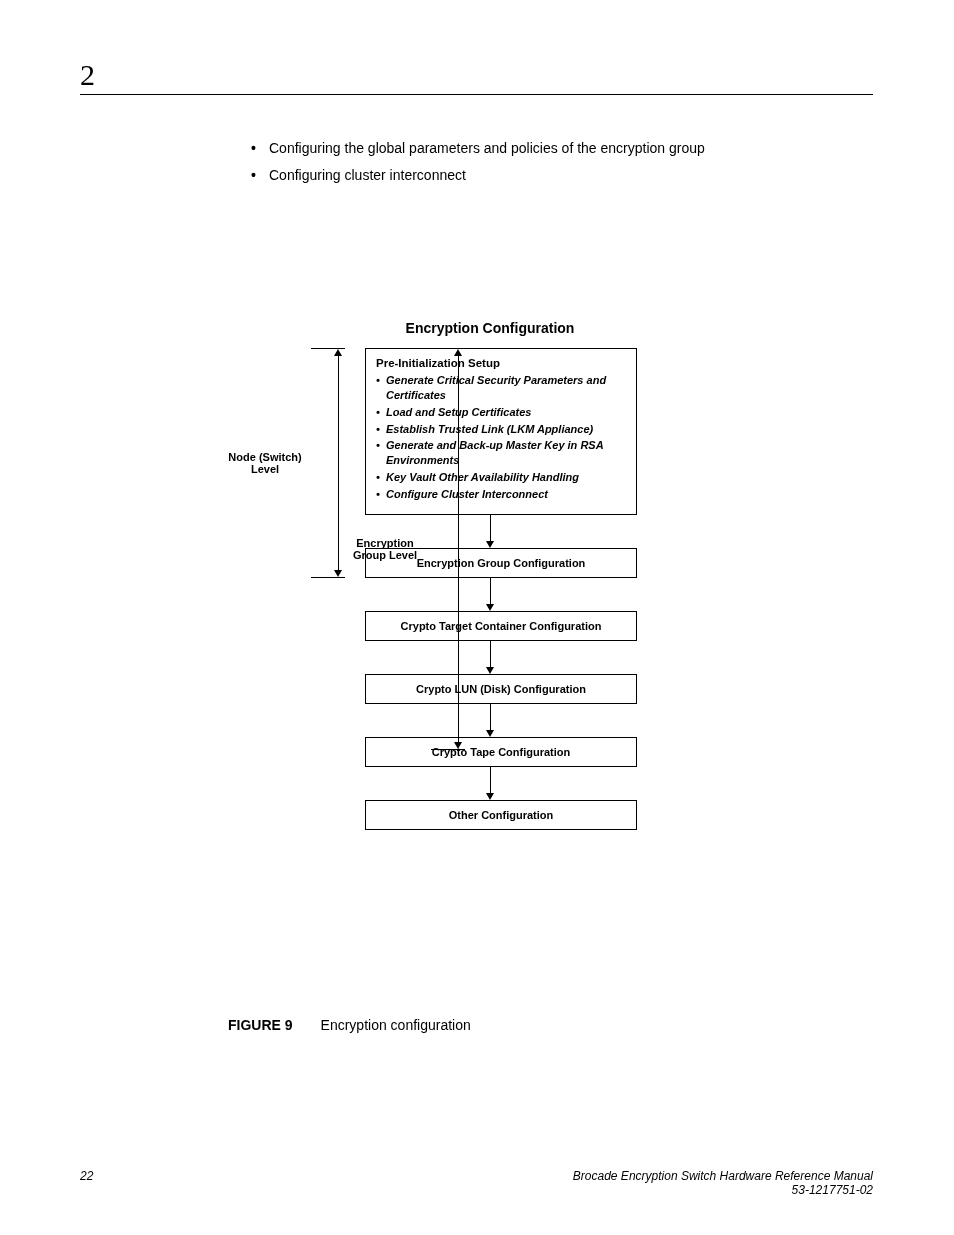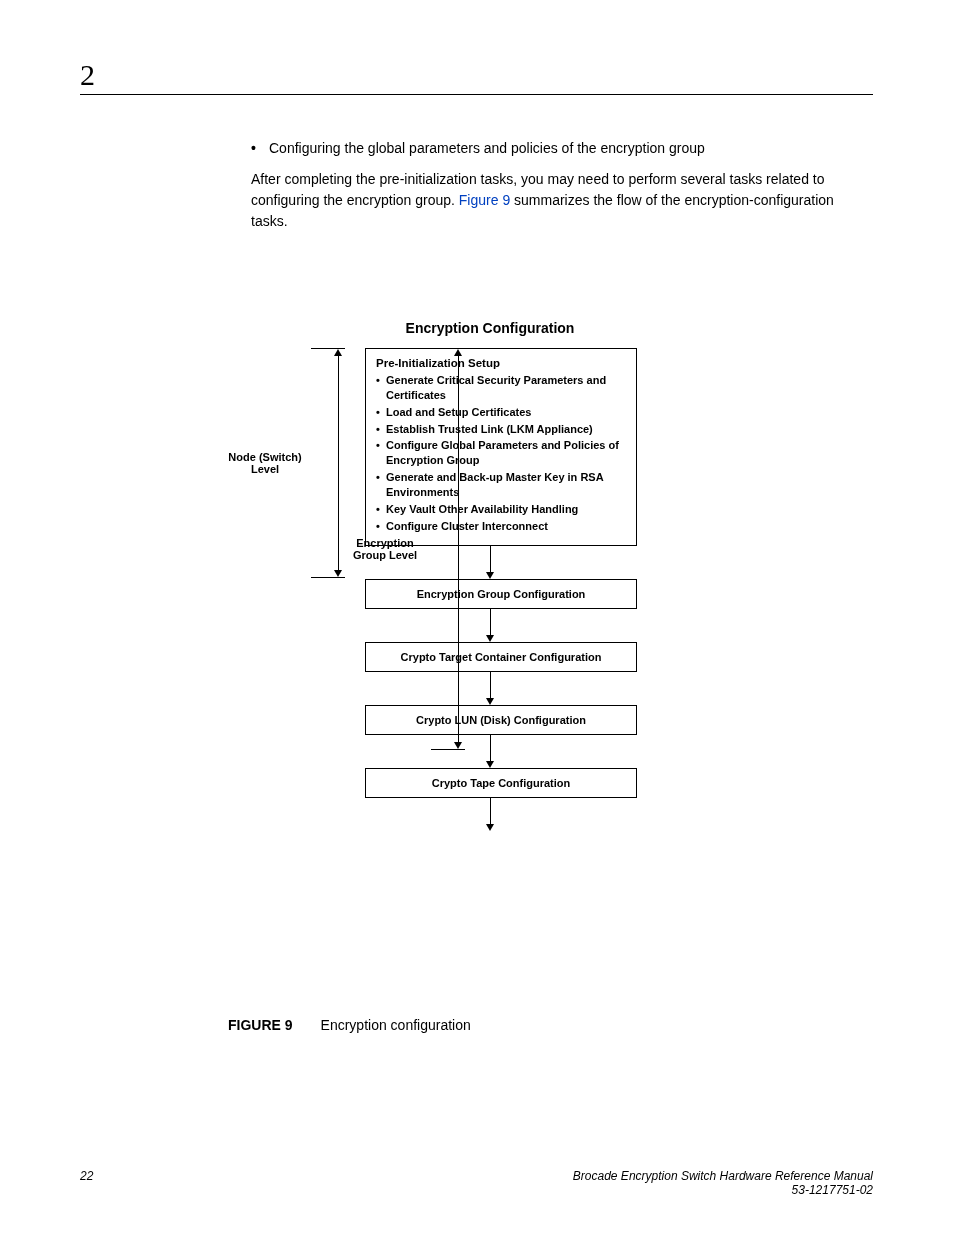--- a/index.html
+++ b/index.html
@@ -127,20 +127,21 @@
   }
   .box-big .box-head {
     font-weight: bold;
     margin-bottom: 4px;
     font-size: 11.5px;
   }
   .box-big ul {
     list-style: none;
     padding: 0;
     margin: 0;
+    font-style: italic;
   }
   .box-big li {
     font-size: 11px;
     font-weight: bold;
     padding-left: 10px;
     position: relative;
     line-height: 1.35;
     margin-bottom: 2px;
   }
   .box-big li::before { content: "•"; position: absolute; left: 0; }
@@ -173,24 +174,22 @@
 </style>
 </head>
 <body>
 
 <div class="chapter-num">2</div>
 <div class="chapter-line"></div>
 
 <div class="content">
   <ul class="bullet-list">
     <li>Configuring the global parameters and policies of the encryption group</li>
+    <li>Configuring cluster interconnect</li>
   </ul>
-  <p class="paragraph">
-    <span>After completing the pre-initialization tasks, you may need to perform several tasks related to configuring the encryption group. </span><span class="fig-link">Figure 9</span><span> summarizes the flow of the encryption-configuration tasks.</span>
-  </p>
 </div>
 
 <div class="diagram-wrap">
   <div class="diagram-title">Encryption Configuration</div>
   <div class="diagram-body">
     <div class="level-col">
       <div class="level-block" style="height:230px;">
         <div class="level-label">Node (Switch) Level</div>
         <div style="display:flex;flex-direction:column;align-items:flex-end;height:100%;">
           <div class="hbar"></div>
@@ -216,21 +215,20 @@
       </div>
     </div>
 
     <div class="boxes-col">
       <div class="box box-big">
         <div class="box-head">Pre-Initialization Setup</div>
         <ul>
           <li>Generate Critical Security Parameters and Certificates</li>
           <li>Load and Setup Certificates</li>
           <li>Establish Trusted Link (LKM Appliance)</li>
-          <li>Configure Global Parameters and Policies of Encryption Group</li>
           <li>Generate and Back-up Master Key in RSA Environments</li>
           <li>Key Vault Other Availability Handling</li>
           <li>Configure Cluster Interconnect</li>
         </ul>
       </div>
       <div class="v-arrow">
           <div class="vline"></div>
           <div class="arrowhead-down"></div>
         </div>
       <div class="box">Encryption Group Configuration</div>
@@ -246,20 +244,21 @@
       <div class="box">Crypto LUN (Disk) Configuration</div>
       <div class="v-arrow">
           <div class="vline"></div>
           <div class="arrowhead-down"></div>
         </div>
       <div class="box">Crypto Tape Configuration</div>
       <div class="v-arrow">
           <div class="vline"></div>
           <div class="arrowhead-down"></div>
         </div>
+      <div class="box">Other Configuration</div>
     </div>
   </div>
 </div>
 
 <div class="fig-caption">
   <span class="fig-label">FIGURE 9</span><span>Encryption configuration</span>
 </div>
 
 <div class="footer">
   <div>22</div>

